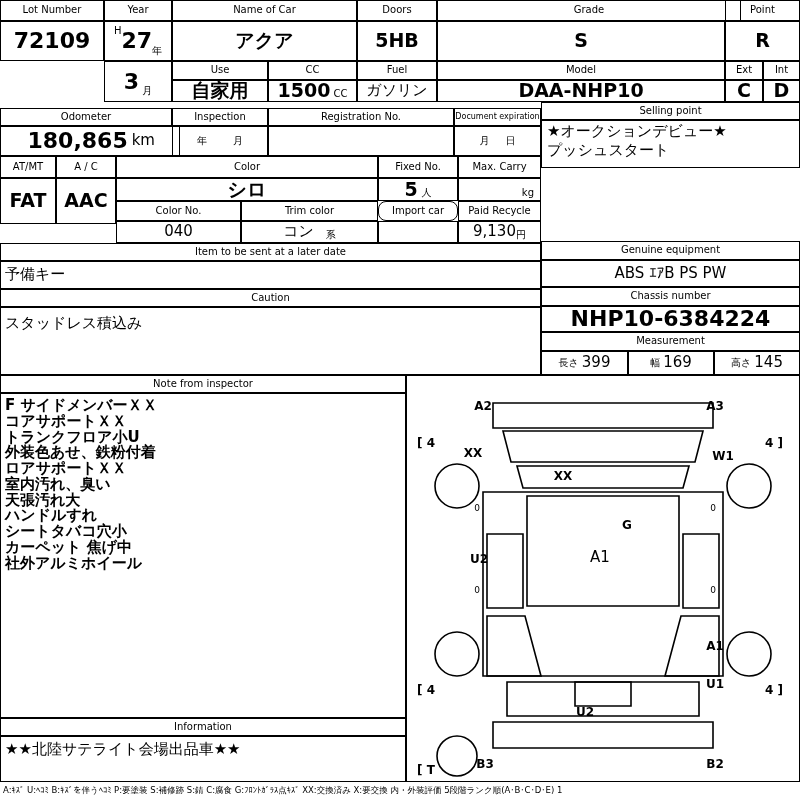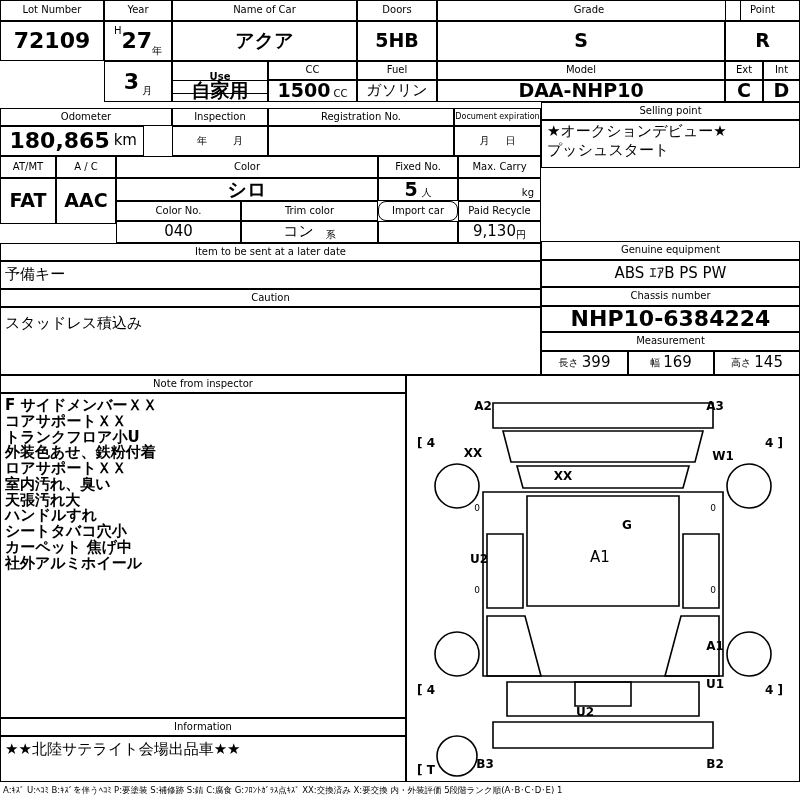--- a/index.html
+++ b/index.html
@@ -60,21 +60,21 @@
     <span class="sub" style="align-self:flex-start;margin-top:4px;">H</span>
     <span class="val-l">27</span>
     <span class="sub" style="align-self:flex-end;margin-bottom:4px;">年</span>
   </div>
 
   <div class="bx val" style="left:172px;top:21px;width:185px;height:40px;">アクア</div>
   <div class="bx val" style="left:357px;top:21px;width:80px;height:40px;">5HB</div>
   <div class="bx val" style="left:437px;top:21px;width:288px;height:40px;">S</div>
   <div class="bx val" style="left:725px;top:21px;width:75px;height:40px;">R</div>
 
-  <div class="bx lbl" style="left:172px;top:61px;width:96px;height:33px;font-weight:bold;">Use</div>
+  <div class="bx lbl" style="left:172px;top:61px;width:96px;height:19px;">Use</div>
   <div class="bx lbl" style="left:268px;top:61px;width:89px;height:19px;">CC</div>
   <div class="bx lbl" style="left:357px;top:61px;width:80px;height:19px;">Fuel</div>
   <div class="bx lbl" style="left:437px;top:61px;width:288px;height:19px;">Model</div>
   <div class="bx lbl" style="left:725px;top:61px;width:38px;height:19px;">Ext</div>
   <div class="bx lbl" style="left:763px;top:61px;width:37px;height:19px;">Int</div>
 
   <div class="bx" style="left:104px;top:61px;width:68px;height:41px;">
     <span class="val-l">3</span>
     <span class="sub" style="align-self:flex-end;margin-bottom:5px;margin-left:3px;">月</span>
   </div>
@@ -87,21 +87,21 @@
   <div class="bx val" style="left:437px;top:80px;width:288px;height:22px;">DAA-NHP10</div>
   <div class="bx val" style="left:725px;top:80px;width:38px;height:22px;">C</div>
   <div class="bx val" style="left:763px;top:80px;width:37px;height:22px;">D</div>
 
   <div class="bx lbl" style="left:0;top:108px;width:172px;height:18px;">Odometer</div>
   <div class="bx lbl" style="left:172px;top:108px;width:96px;height:18px;">Inspection</div>
   <div class="bx lbl" style="left:268px;top:108px;width:186px;height:18px;">Registration No.</div>
   <div class="bx" style="left:454px;top:108px;width:87px;height:18px;font-size:8px;">Document expiration</div>
   <div class="bx lbl" style="left:541px;top:102px;width:259px;height:18px;">Selling point</div>
 
-  <div class="bx" style="left:0;top:126px;width:144px;height:30px;justify-content:flex-end;padding-right:6px;">
+  <div class="bx" style="left:0;top:126px;width:180px;height:30px;justify-content:flex-end;padding-right:24px;">
     <span class="val-l">180,865</span>
     <span class="val-s" style="margin-left:4px;">km</span>
   </div>
   <div class="bx" style="left:172px;top:126px;width:96px;height:30px;">
     <span class="lbl" style="margin-right:26px;">年</span>
     <span class="lbl">月</span>
   </div>
   <div class="bx" style="left:268px;top:126px;width:186px;height:30px;"></div>
   <div class="bx" style="left:454px;top:126px;width:87px;height:30px;">
     <span class="lbl" style="margin-right:16px;">月</span>

